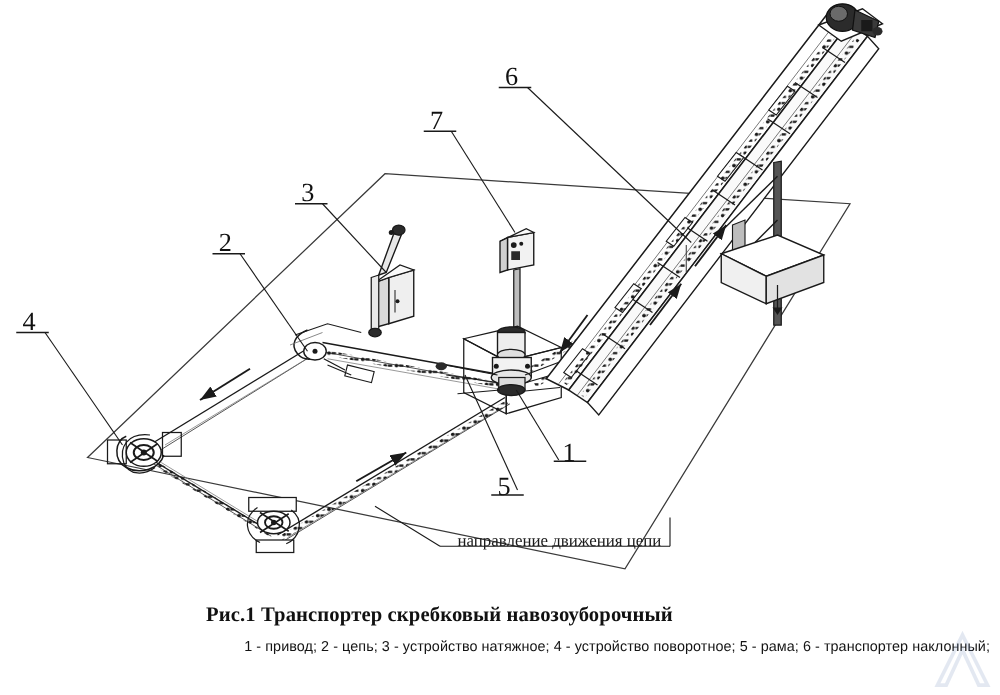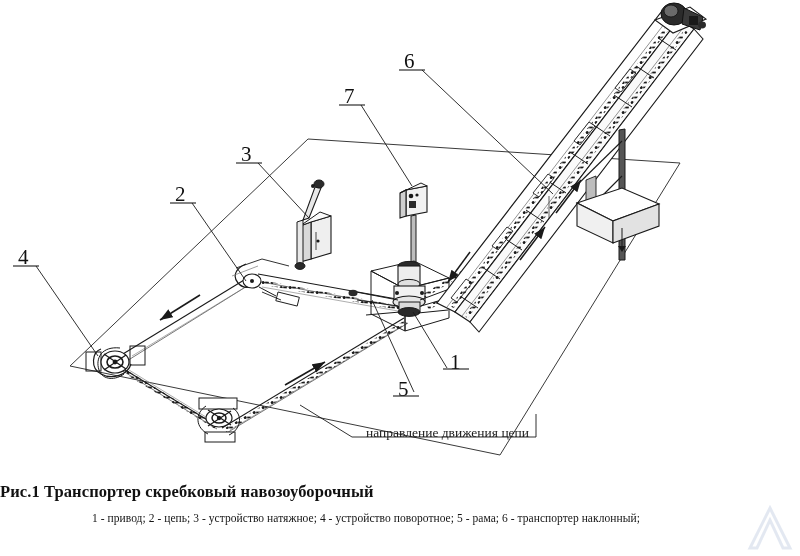--- a/index.html
+++ b/index.html
@@ -28,37 +28,38 @@
   .chain-dir-label{
     position:absolute;
     font-family:"Liberation Serif", serif;
     font-size:13.5px;
     color:#1a1a1a;
     white-space:nowrap;
   }
 
   .caption-block{
     position:absolute;
-    left:0;top:482px;width:679px;
+    left:12px;top:482px;width:679px;
+    text-align:center;
   }
   .fig-title{
     font-family:"Liberation Serif", serif;
     font-size:16.5px;
     font-weight:bold;
     color:#111;
     letter-spacing:0.1px;
   }
   .legend{
     position:absolute;
     left:92px;top:510px;width:700px;
-    font-family:Liberation Serif, serif;
+    font-family:Liberation Sans, sans-serif;
     font-size:11.5px;
     color:#141414;
     line-height:1.45;
-    text-align:left;
+    text-align:right;
     letter-spacing:0.05px;
   }
   .legend .ln{display:block;white-space:nowrap;}
 
   .watermark{
     position:absolute;
     right:6px;bottom:2px;
     width:48px;height:52px;
     opacity:0.18;
     pointer-events:none;

